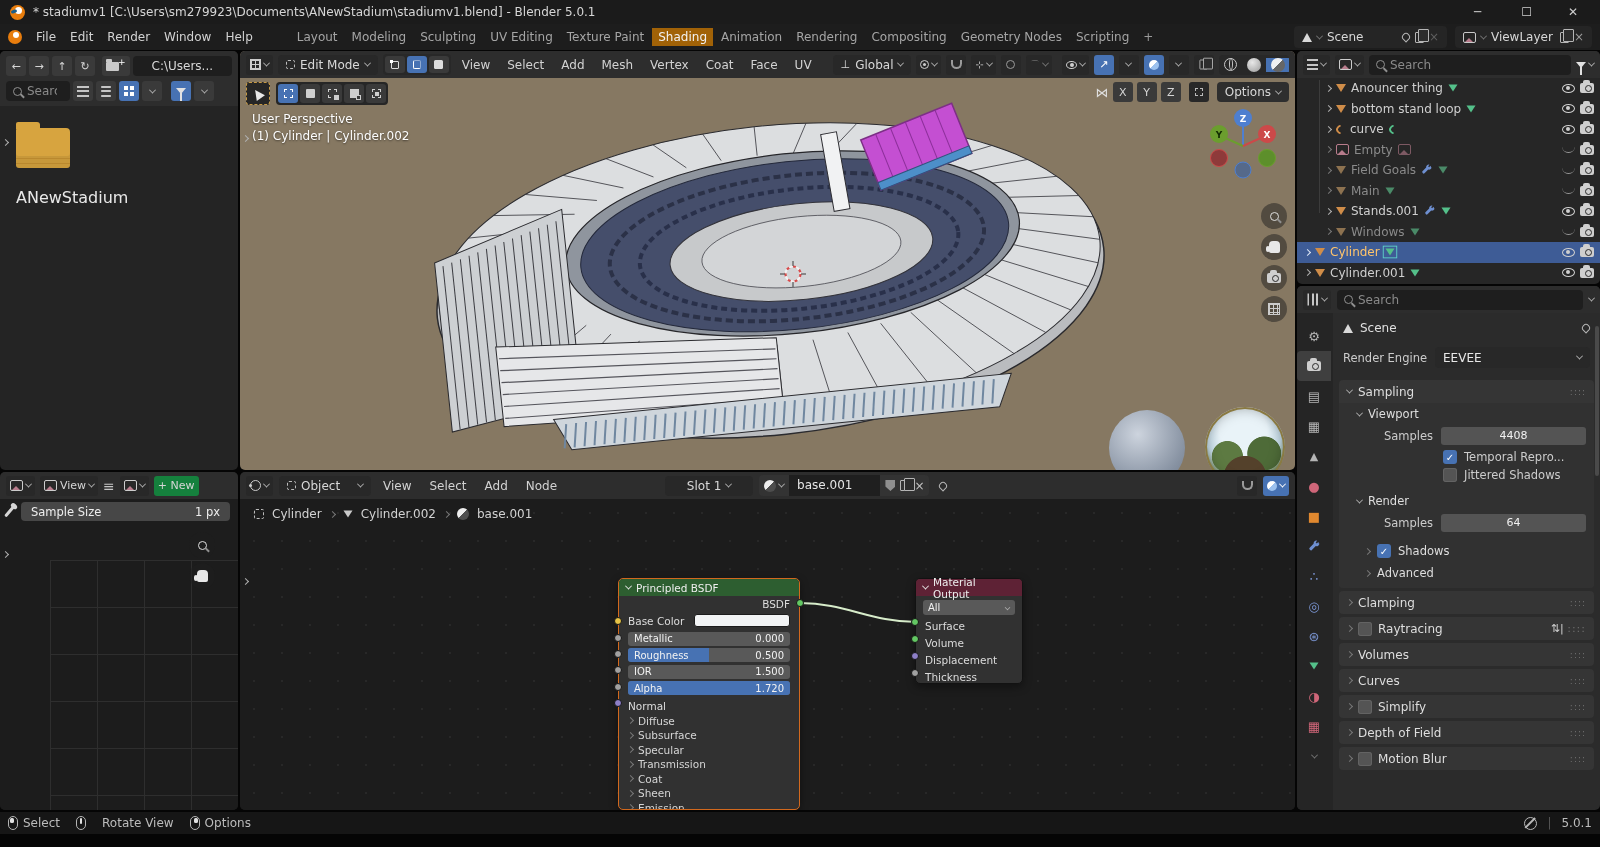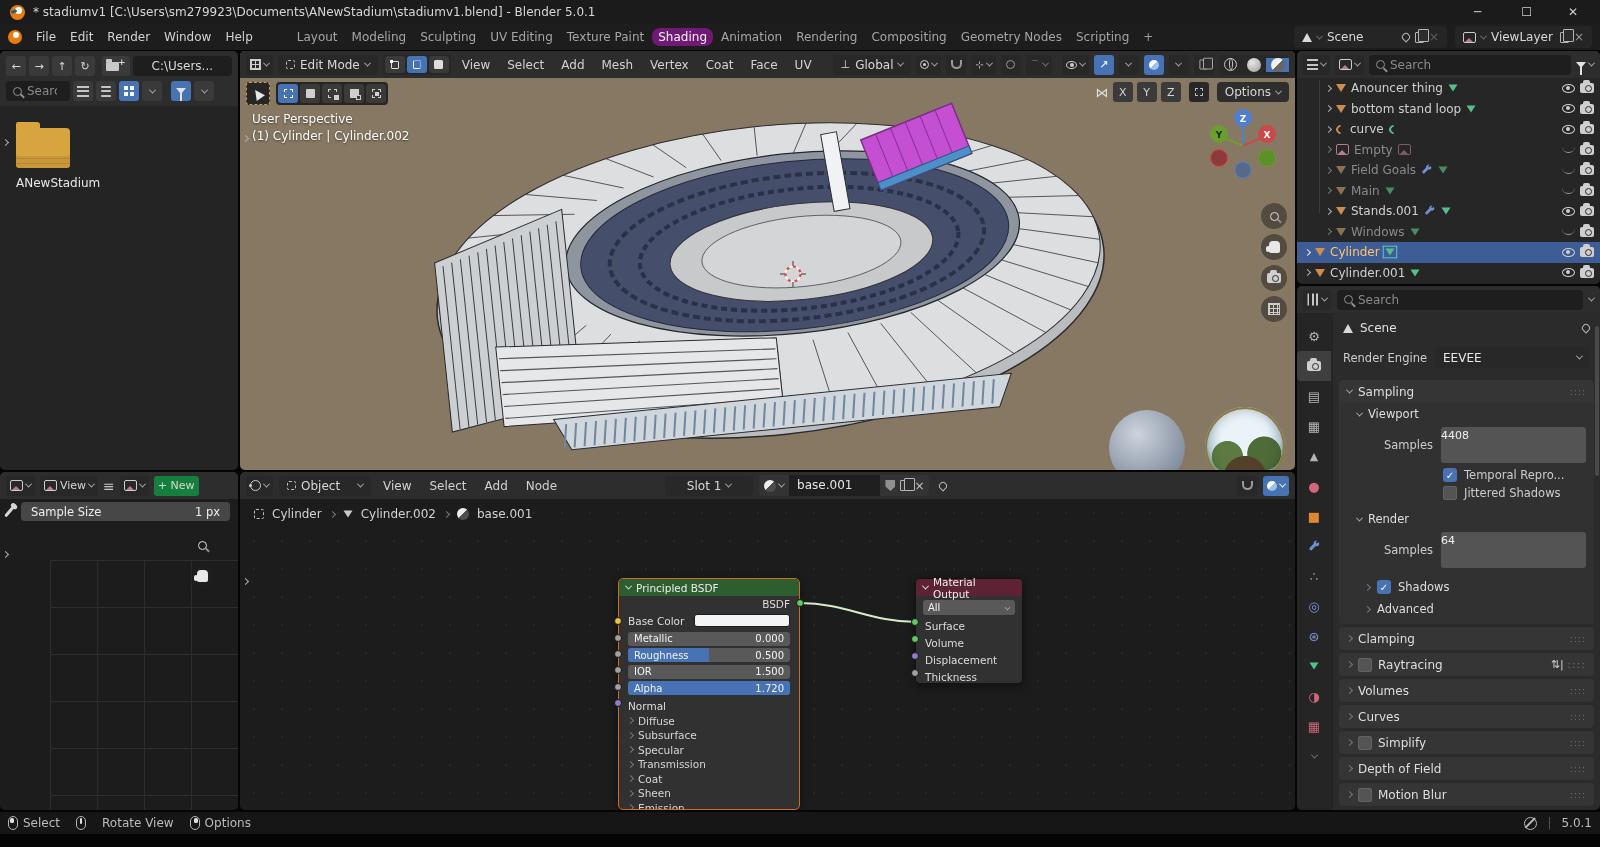--- a/index.html
+++ b/index.html
@@ -66,21 +66,21 @@
   .orow.dim{color:#8a8a8a}
   .orow.dim .i-mesh{border-top-color:#8d7250}
   .orow.dim .i-mesh.g{border-top-color:#4a8a68}
   .olabel{white-space:nowrap;overflow:hidden}
   
   .panel{background:#353535;border-radius:4px;margin:3px 6px 0 6px}
   .phead{height:23px;display:flex;align-items:center;gap:6px;padding:0 8px;font-size:12px;color:#dedede}
   .pdots{margin-left:auto;color:#6e6e6e;font-size:9px;letter-spacing:1px}
   .cb{width:14px;height:14px;border-radius:3px;background:#4772b3;color:#fff;font-size:10px;display:inline-flex;align-items:center;justify-content:center;flex-shrink:0}
   .cb.off{background:#545454;box-shadow:inset 0 0 0 1px #636363}
-  .vfld{background:#545454;border-radius:3px;text-align:left;height:36px;line-height:18px;font-size:11px;color:#f0f0f0}
+  .vfld{background:#545454;border-radius:3px;text-align:center;height:18px;line-height:18px;font-size:11px;color:#f0f0f0}
   .plabel{font-size:11.5px;color:#cccccc}
   
   .node{position:absolute;background:rgba(50,50,50,.96);border-radius:5px;font-size:10.5px;color:#dcdcdc;box-shadow:0 3px 8px rgba(0,0,0,.4)}
   .nhead{height:17px;display:flex;align-items:center;gap:5px;padding:0 7px;border-radius:4px 4px 0 0;color:#eee;font-size:10.5px}
   .sock{position:absolute;width:8px;height:8px;border-radius:50%;border:1px solid #141414}
   .sld{position:relative;height:14px;margin:2.5px 9px;background:#595959;border-radius:3px;font-size:10px;overflow:hidden}
   .sld .fill{position:absolute;left:0;top:0;bottom:0;background:#4772b3}
   .sld .lab{position:absolute;left:6px;top:1.5px;color:#f2f2f2}
   .sld .val{position:absolute;right:6px;top:1.5px;color:#f2f2f2}
   .ncol{height:14.5px;display:flex;align-items:center;gap:5px;padding:0 9px;font-size:10.5px;color:#d5d5d5}
@@ -112,21 +112,21 @@
   <span class="menu-item">Edit</span>
   <span class="menu-item">Render</span>
   <span class="menu-item">Window</span>
   <span class="menu-item">Help</span>
   <span style="width:28px"></span>
   <span class="menu-item" style="color:#a5a5a5">Layout</span>
   <span class="menu-item" style="color:#a5a5a5">Modeling</span>
   <span class="menu-item" style="color:#a5a5a5">Sculpting</span>
   <span class="menu-item" style="color:#a5a5a5">UV Editing</span>
   <span class="menu-item" style="color:#a5a5a5">Texture Paint</span>
-  <span class="menu-item" style="background:#701a75;color:#f2f2f2;border-radius:8px">Shading</span>
+  <span class="menu-item" style="background:#a16207;color:#f2f2f2;border-radius:0">Shading</span>
   <span class="menu-item" style="color:#a5a5a5">Animation</span>
   <span class="menu-item" style="color:#a5a5a5">Rendering</span>
   <span class="menu-item" style="color:#a5a5a5">Compositing</span>
   <span class="menu-item" style="color:#a5a5a5">Geometry Nodes</span>
   <span class="menu-item" style="color:#a5a5a5">Scripting</span>
   <span class="menu-item" style="color:#9a9a9a">+</span>
   <span class="flex1"></span>
   <div class="pill" style="background:#252525;height:22px">
     <span style="width:0;height:0;border-left:5px solid transparent;border-right:5px solid transparent;border-bottom:9px solid #d9d9d9"></span>
     <span class="ch dim"></span>
@@ -184,21 +184,21 @@
         </span>
     </div>
   </div>
   <div style="position:relative;height:100%">
     <div style="position:absolute;left:16px;top:22px;width:64px;text-align:left">
       <div style="width:54px;height:40px;background:#d7a43f;border-radius:2px 4px 3px 3px;position:relative;box-shadow:inset 0 -12px 0 rgba(0,0,0,.07)">
         <span style="position:absolute;top:-6px;left:0;width:24px;height:7px;background:#d7a43f;border-radius:2px 3px 0 0"></span>
         <span style="position:absolute;left:0;right:0;bottom:9px;height:1.5px;background:#b9882e"></span>
         <span style="position:absolute;left:0;right:0;bottom:4px;height:1.5px;background:#b9882e"></span>
       </div>
-      <div style="margin-top:8px;font-size:12px;color:#e8e8e8;white-space:nowrap">ANewStadium</div>
+      <div style="margin-top:20px;font-size:16px;color:#e8e8e8;white-space:nowrap">ANewStadium</div>
     </div>
     <span class="ch r" style="position:absolute;left:3px;top:34px"></span>
   </div>
 </div>
 
 <div class="region" style="left:0;top:472px;width:238px;height:338px;background:#1d1d1d">
   <div class="hdr" style="gap:5px">
     <span class="tl dark">
         <span class="i-img" style="border-color:#ccc"></span>
         <span class="ch"></span>

